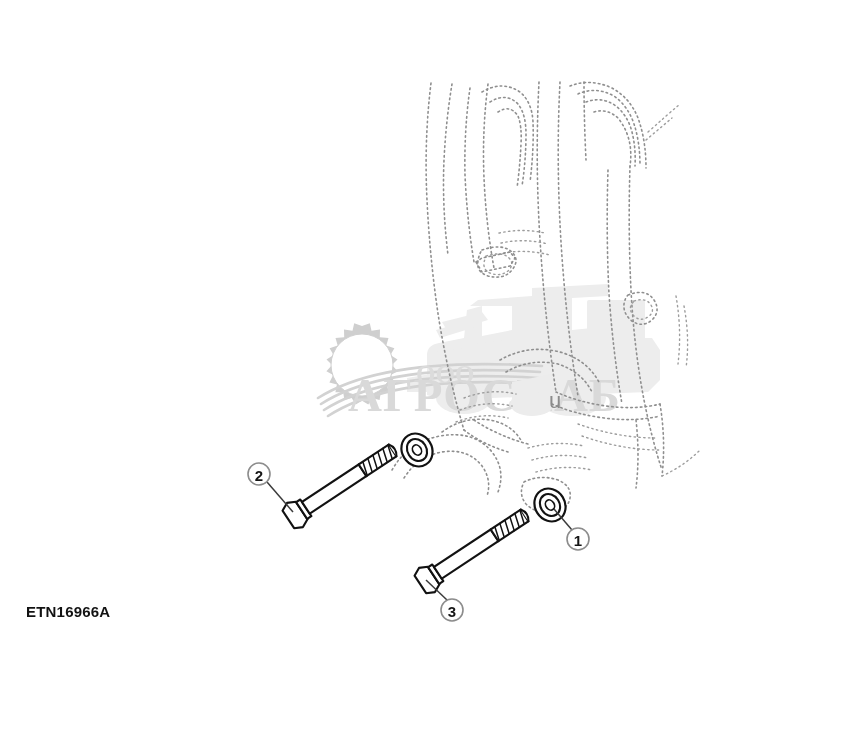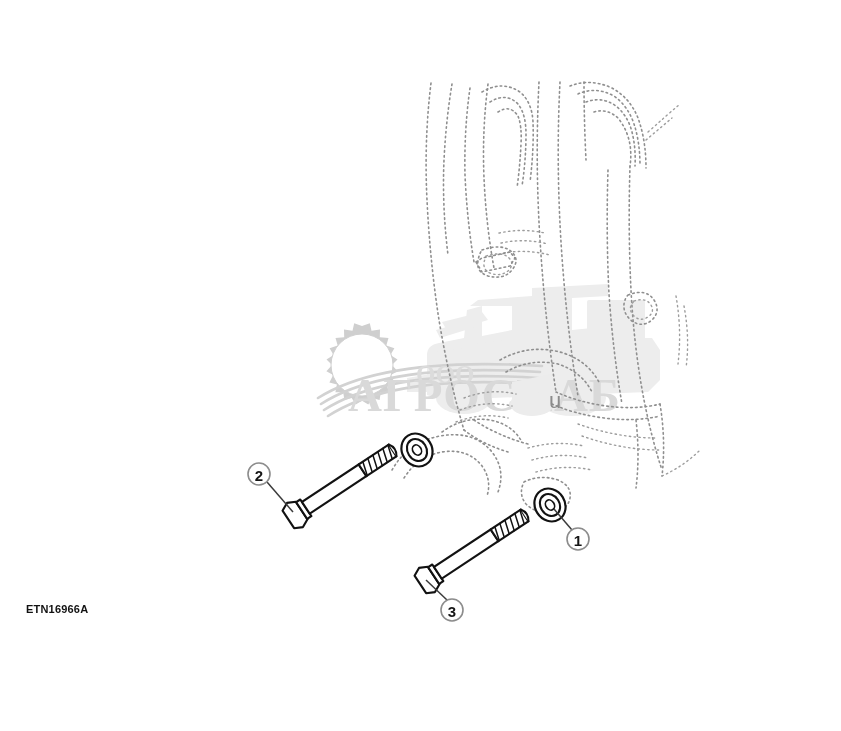--- a/index.html
+++ b/index.html
@@ -29,21 +29,21 @@
     top: 0;
     width: 841px;
     height: 731px;
     display: block;
   }
   #figure-code {
     position: absolute;
     left: 14px;
     top: 603px;
     font-family: "Liberation Sans", sans-serif;
-    font-size: 11px;
+    font-size: 15px;
     font-weight: bold;
     color: #121212;
     letter-spacing: 0.2px;
     white-space: nowrap;
   }
   #stray-char {
     position: absolute;
     left: 537px;
     top: 390px;
     font-family: "Liberation Sans", sans-serif;

